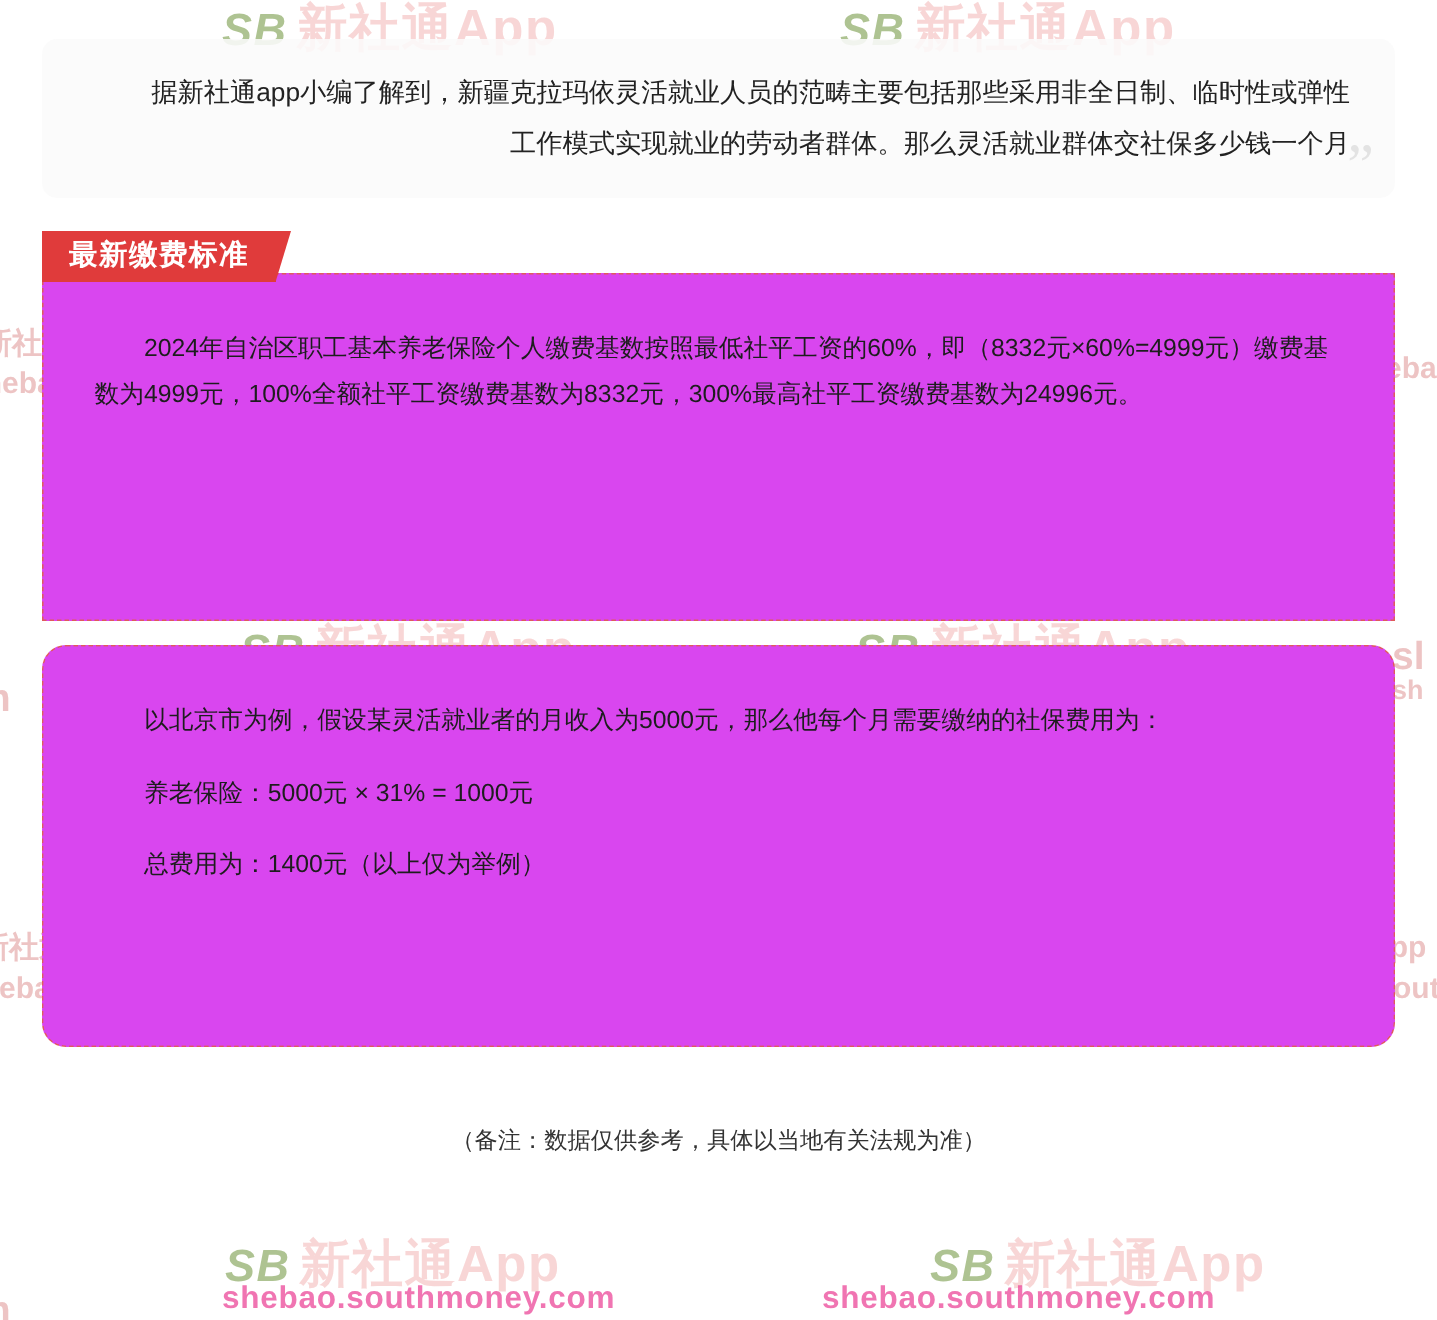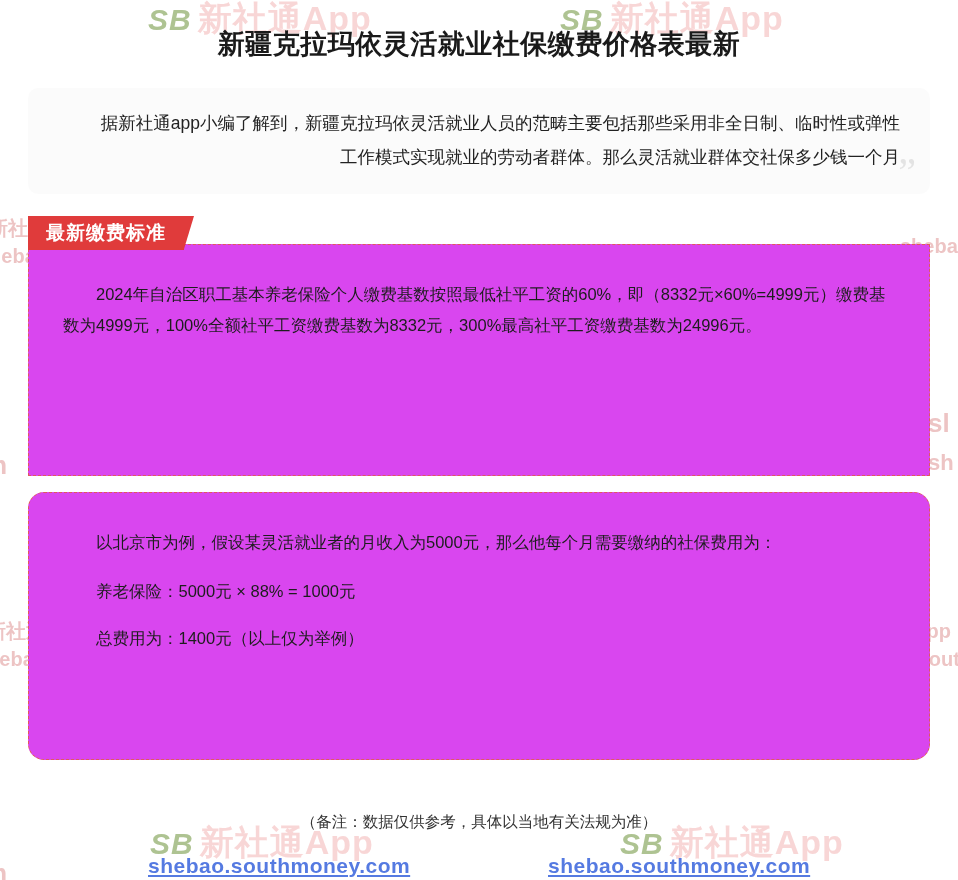--- a/index.html
+++ b/index.html
@@ -31,24 +31,23 @@
     opacity: .45;
     font-weight: bold;
     font-family: "Liberation Sans", sans-serif;
   }
   .wm-app {
     font-size: 34px;
     letter-spacing: 1px;
   }
   .wm-url {
     font-size: 21px;
-    color: #1d4ed8;
+    color: #ec4899;
     opacity: .75;
     letter-spacing: .5px;
-    text-decoration: underline;
   }
   .wm-logo {
     display: inline-block;
     color: #4d7c0f;
     font-size: 30px;
     font-style: italic;
     font-weight: bold;
     margin-right: 6px;
   }
   .wm-side {
@@ -188,43 +187,42 @@
   <div class="wm wm-side" style="left:-22px; top:245px;">shebao.southm</div>
   <div class="wm wm-side" style="left:-14px; top:618px;">新社通App</div>
   <div class="wm wm-side" style="left:-24px; top:648px;">shebao.southm</div>
   <div class="wm wm-side" style="left:852px; top:618px;">新社通App</div>
   <div class="wm wm-side" style="left:842px; top:648px;">shebao.southm</div>
   <div class="wm wm-side" style="left:900px; top:235px;">shebao.southm</div>
 
   <div class="wm wm-side" style="left:-16px; top:450px; font-size:26px;">m</div>
 
   <div class="wm wm-side" style="left:-16px; top:858px; font-size:26px;">m</div>
-  <div class="wm wm-side" style="left:928px; top:408px; font-size:26px;">sl</div>
-  <div class="wm wm-side" style="left:928px; top:450px; font-size:22px;">sh</div>
+  <div class="wm wm-side" style="left:928px; top:422px; font-size:26px;">sl</div>
+  <div class="wm wm-side" style="left:928px; top:450px; font-size:18px;">sh</div>
 </div>
 
 <div class="page">
 
-  <div class="title">新疆克拉玛依灵活就业社保缴费价格表最新</div>
 
   <div class="intro-wrap">
     <div class="intro-text">据新社通app小编了解到，新疆克拉玛依灵活就业人员的范畴主要包括那些采用非全日制、临时性或弹性工作模式实现就业的劳动者群体。那么灵活就业群体交社保多少钱一个月</div>
     <div class="quote-mark">”</div>
   </div>
 
   <div class="section">
     <div class="sec-head">最新缴费标准</div>
     <div class="sec-box box-1">
       <p class="para">2024年自治区职工基本养老保险个人缴费基数按照最低社平工资的60%，即（8332元×60%=4999元）缴费基数为4999元，100%全额社平工资缴费基数为8332元，300%最高社平工资缴费基数为24996元。</p>
     </div>
   </div>
 
   <div class="section">
     <div class="sec-box box-2">
       <p class="para">以北京市为例，假设某灵活就业者的月收入为5000元，那么他每个月需要缴纳的社保费用为：</p>
-      <p class="item-line">养老保险：5000元 × 88% = 1000元</p>
+      <p class="item-line">养老保险：5000元 × 31% = 1000元</p>
       <p class="item-line">总费用为：1400元（以上仅为举例）</p>
     </div>
   </div>
 
   <div class="footnote">（备注：数据仅供参考，具体以当地有关法规为准）</div>
 
 </div>
 
 </body></html>

